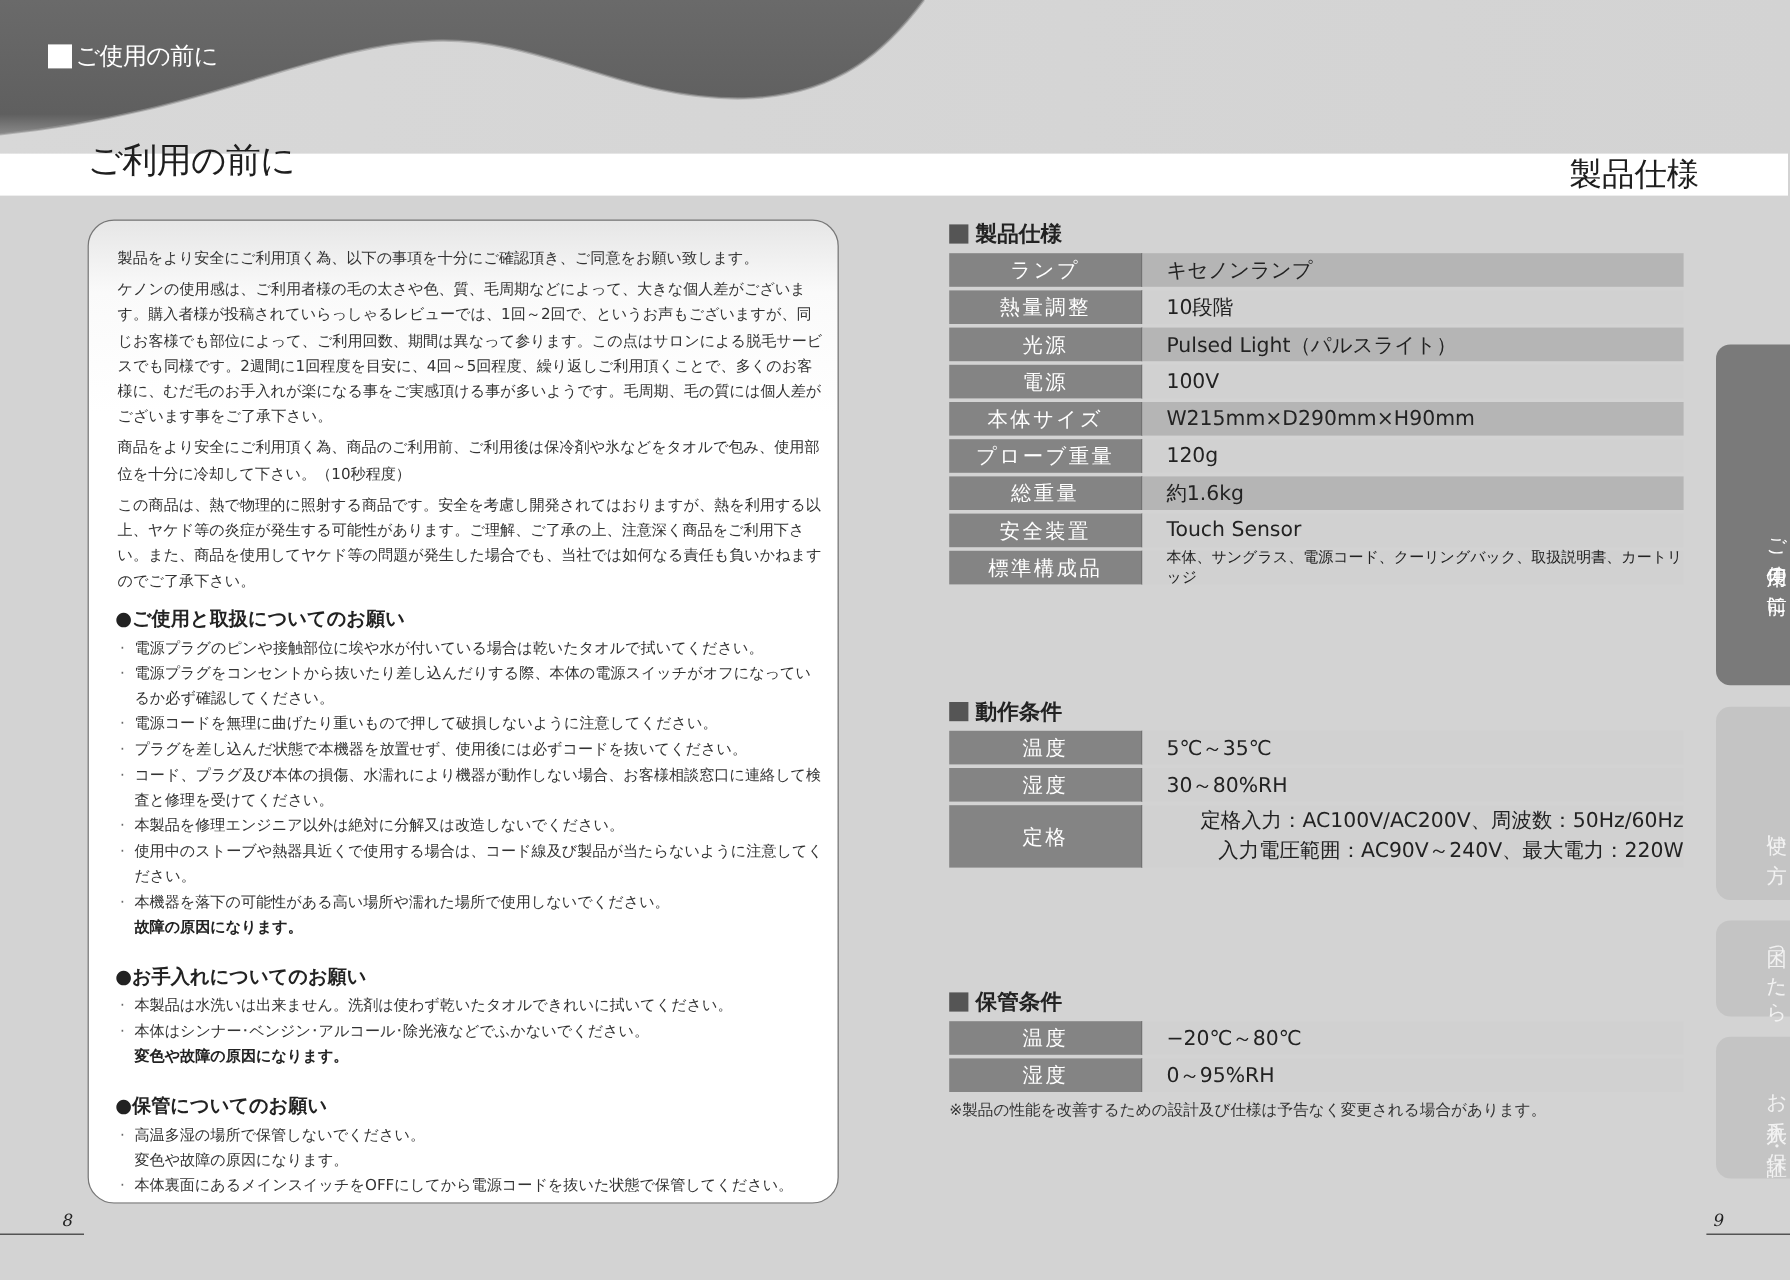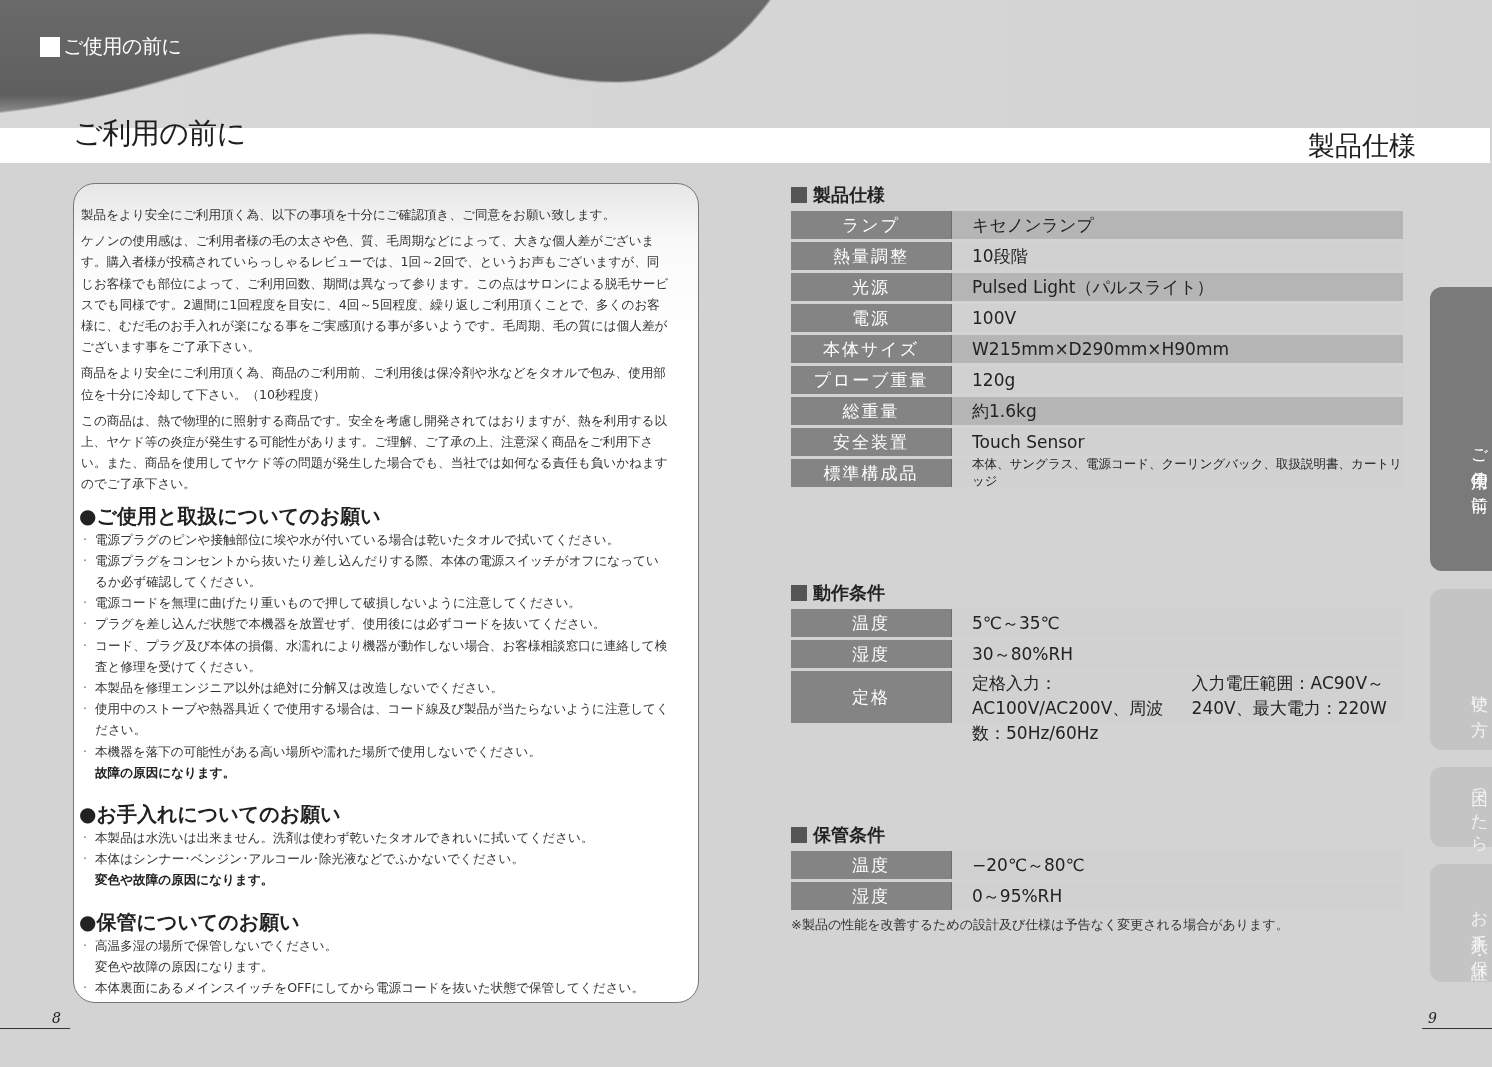--- a/index.html
+++ b/index.html
@@ -6,37 +6,37 @@
   body{width:1492px;height:1067px;position:relative;overflow:hidden;
        background:#d3d3d3;font-family:"DejaVu Sans","Liberation Sans",sans-serif;color:#2b2b2b;}
   .top-wave{position:absolute;left:0;top:0;width:1492px;height:128px;}
   .header-tag{position:absolute;left:40px;top:33px;color:#fff;font-size:20px;display:flex;align-items:center;gap:3px;letter-spacing:-0.5px;}
   .header-tag .sq{width:20px;height:20px;background:#fff;display:inline-block;}
   .title-band{position:absolute;left:0;top:128px;width:1490px;height:35px;background:#fff;}
   .title-left{position:absolute;left:73px;top:116px;font-size:29px;line-height:35px;color:#1e1e1e;letter-spacing:-0.5px;}
   .title-right{position:absolute;right:76px;top:128px;font-size:27px;line-height:35px;color:#1e1e1e;}
   .notice-box{position:absolute;left:73px;top:183px;width:626px;height:820px;box-sizing:border-box;
      border:1.5px solid #777;border-radius:22px;background:linear-gradient(#e6e6e6 0,#fafafa 60px,#fff 160px,#fff 100%);}
-  .notice-inner{position:absolute;left:7px;top:20px;width:590px;font-size:12.6px;line-height:21.2px;color:#333;}
+  .notice-inner{position:absolute;left:24px;top:20px;width:590px;font-size:12.6px;line-height:21.2px;color:#333;}
   .notice-inner p{margin:0 0 5px 0;}
-  .sec-head{font-size:20px;font-weight:bold;color:#222;margin:10px 0 2px -2px;line-height:22px;}
+  .sec-head{font-size:16px;font-weight:bold;color:#222;margin:10px 0 2px -2px;line-height:22px;}
   .sec-head.mt{margin-top:20px;}
   .bullet{position:relative;padding-left:14px;margin:0;}
   .bullet::before{content:"·";position:absolute;left:2px;top:0;color:#666;}
   .boldline{padding-left:14px;font-weight:bold;color:#222;}
   .plainline{padding-left:14px;}
   .spec-section{position:absolute;left:791px;width:612px;}
   .spec-title{font-size:18px;font-weight:bold;color:#222;display:flex;align-items:center;gap:6px;height:26px;}
   .spec-title .sq{width:16px;height:16px;background:#555;display:inline-block;}
   .spec-row{display:flex;margin-top:3px;}
   .spec-label{width:160px;background:#848484;color:#fff;font-size:17px;letter-spacing:2px;display:flex;align-items:center;justify-content:center;border-right:1px solid #6e6e6e;}
   .spec-value{flex:1;background:#d1d1d1;padding-left:20px;font-size:17px;color:#222;display:flex;align-items:center;}
   .spec-value.small{font-size:12.5px;}
   .spec-value.alt{background:#b5b5b5;}
-  .spec-value.multi{flex-direction:row;align-items:flex-start;justify-content:center;line-height:25px;}
+  .spec-value.multi{flex-direction:column;align-items:flex-end;justify-content:center;line-height:25px;}
   .note{font-size:13px;color:#333;margin-top:6px;}
   .side-tab{position:absolute;left:1430px;width:62px;border-radius:12px 0 0 12px;display:flex;justify-content:center;
      writing-mode:vertical-rl;color:#fff;font-size:17px;letter-spacing:2px;box-sizing:border-box;}
   .side-tab.active{background:#7a7a7a;}
   .side-tab.inactive{background:#c4c4c4;color:#f2f2f2;}
   .page-num{position:absolute;font-style:italic;font-size:14px;color:#222;font-family:"DejaVu Serif","Liberation Serif",serif;}
   .rule{position:absolute;height:1px;background:#333;}
 </style>
 </head>
 <body>

